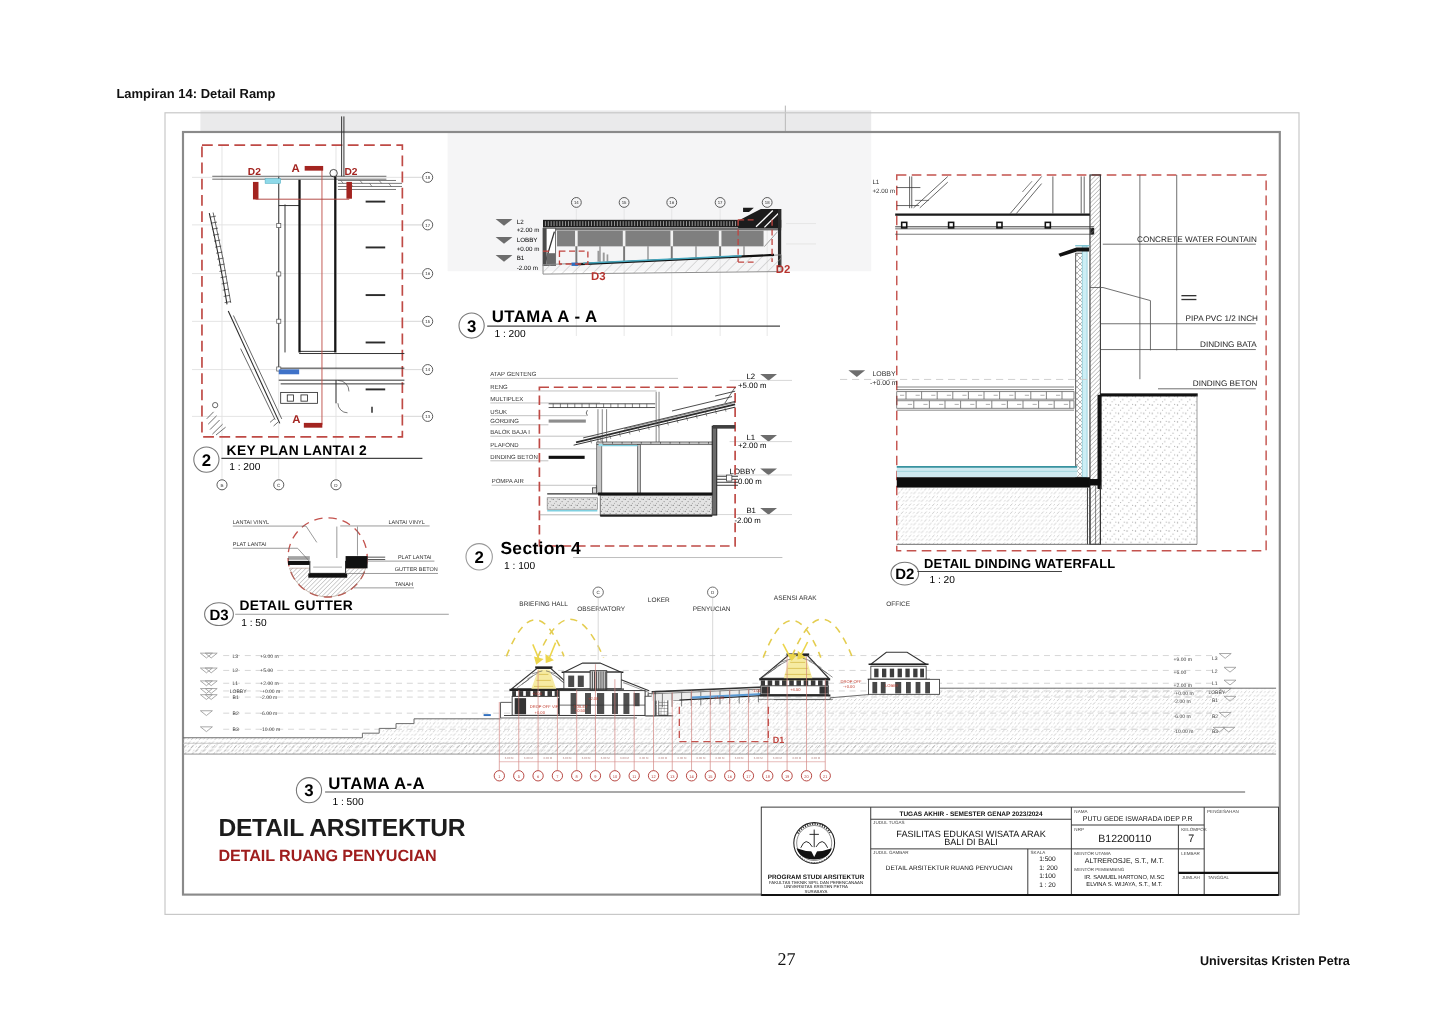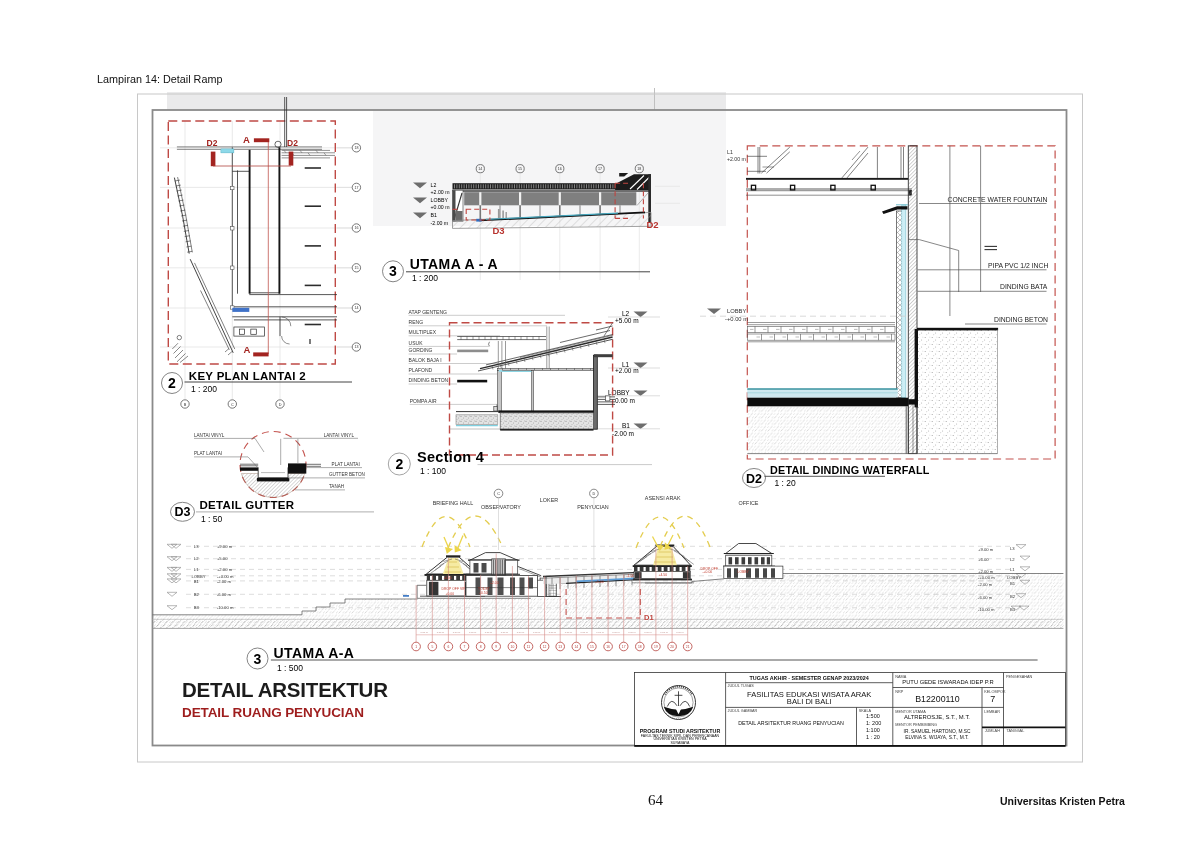--- a/index.html
+++ b/index.html
@@ -5,23 +5,23 @@
   html,body{margin:0;padding:0;background:#ffffff;}
   body{width:1192px;height:844px;position:relative;overflow:hidden;
        font-family:"Liberation Sans",sans-serif;}
   .abs{position:absolute;}
   svg text{font-family:"Liberation Sans",sans-serif;}
   svg{color:#222;}
 </style>
 </head>
 <body>
 
-<div class="abs" style="left:97px;top:73px;font-size:10.8px;font-weight:normal;color:#111;">Lampiran 14: Detail Ramp</div>
-
-<div class="abs" style="left:648px;top:792px;font-family:'Liberation Serif',serif;font-size:15px;color:#111;">64</div>
+<div class="abs" style="left:97px;top:73px;font-size:10.8px;font-weight:bold;color:#111;">Lampiran 14: Detail Ramp</div>
+
+<div class="abs" style="left:648px;top:792px;font-family:'Liberation Serif',serif;font-size:15px;color:#111;">27</div>
 
 <div class="abs" style="left:1000px;top:795px;font-size:10.5px;font-weight:bold;color:#111;">Universitas Kristen Petra</div>
 <svg class="abs" style="left:0;top:0" width="1192" height="844" viewBox="0 0 1192 844">
 <defs>
   <pattern id="hatchA" width="6" height="6" patternUnits="userSpaceOnUse" patternTransform="rotate(45)">
     <line x1="0" y1="0" x2="0" y2="6" stroke="#adadad" stroke-width="0.7"></line>
   </pattern>
   <pattern id="hatchB" width="2.6" height="2.6" patternUnits="userSpaceOnUse" patternTransform="rotate(45)">
     <line x1="0" y1="0" x2="0" y2="2.6" stroke="#7d7d7d" stroke-width="0.7"></line>
   </pattern>

